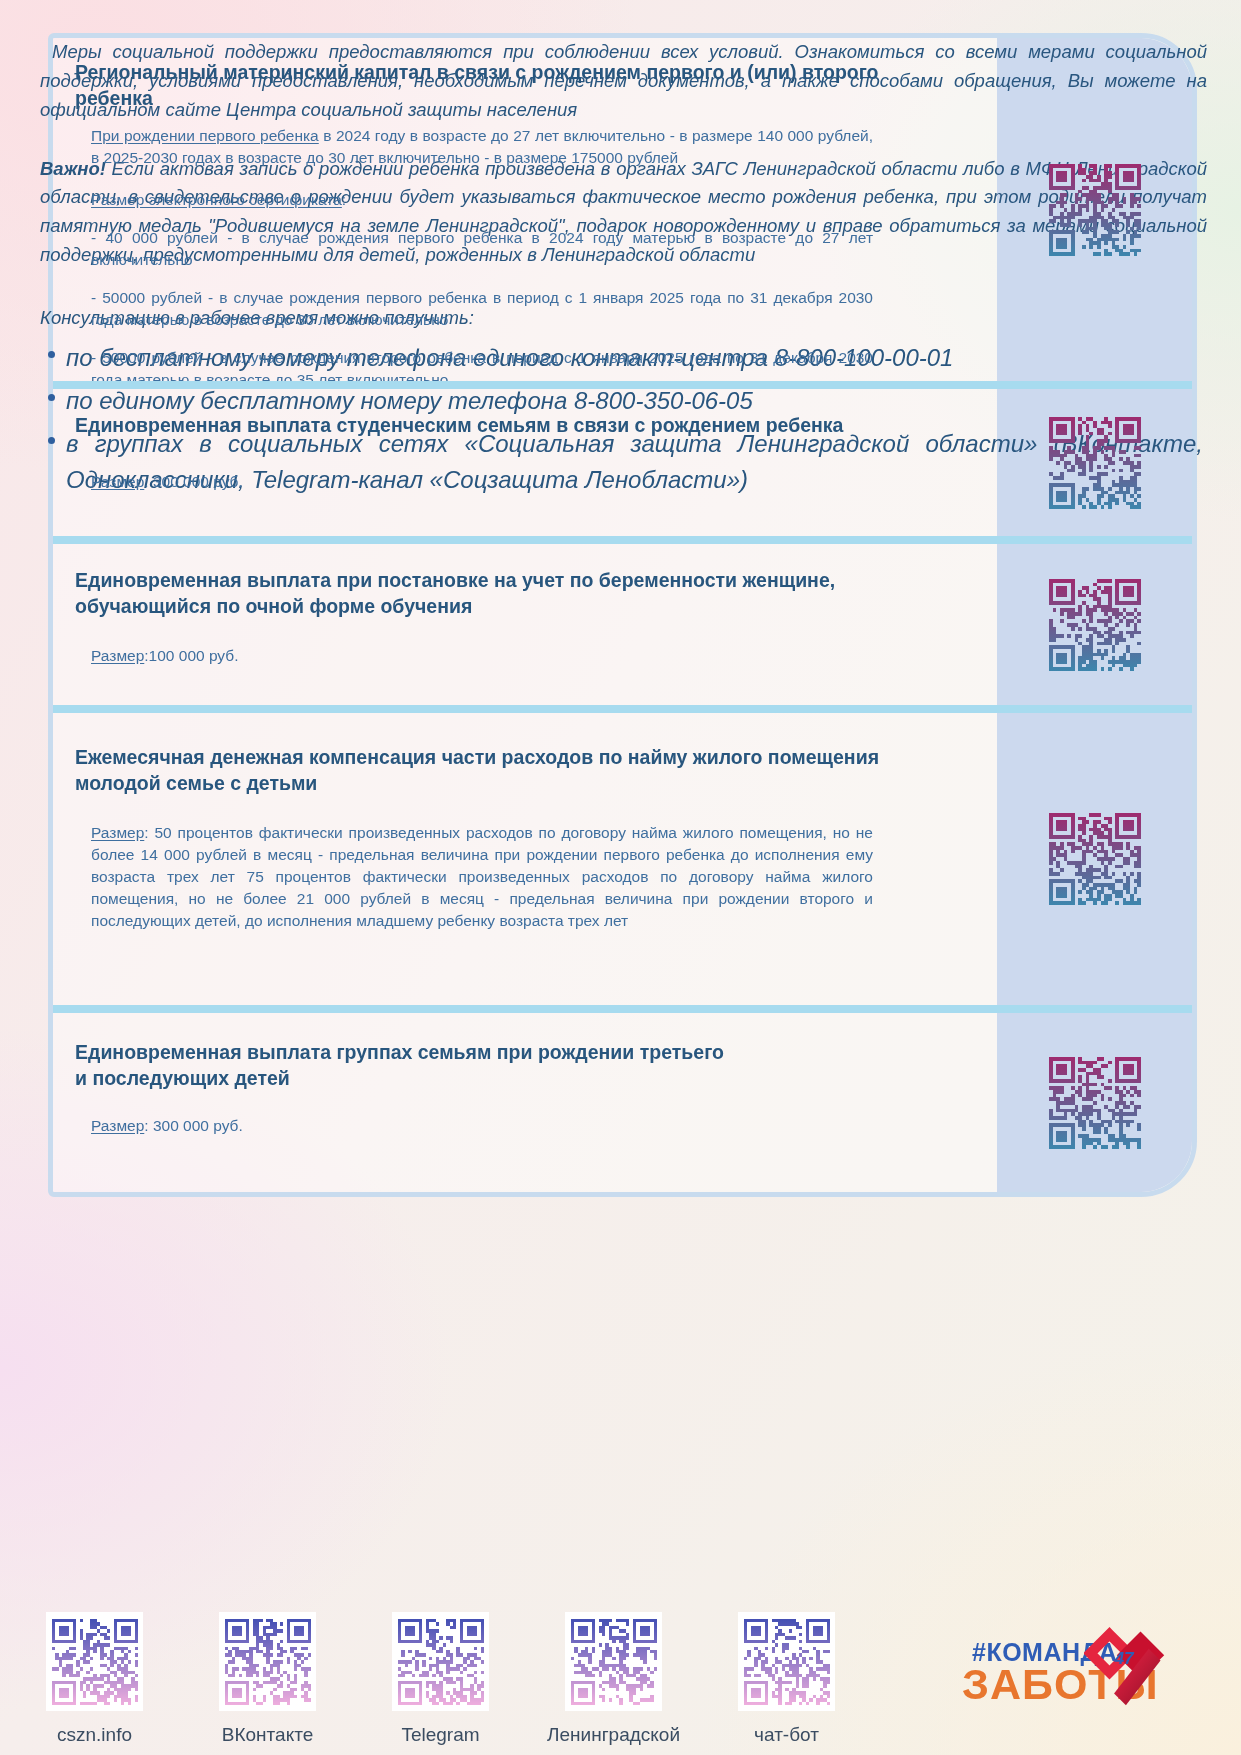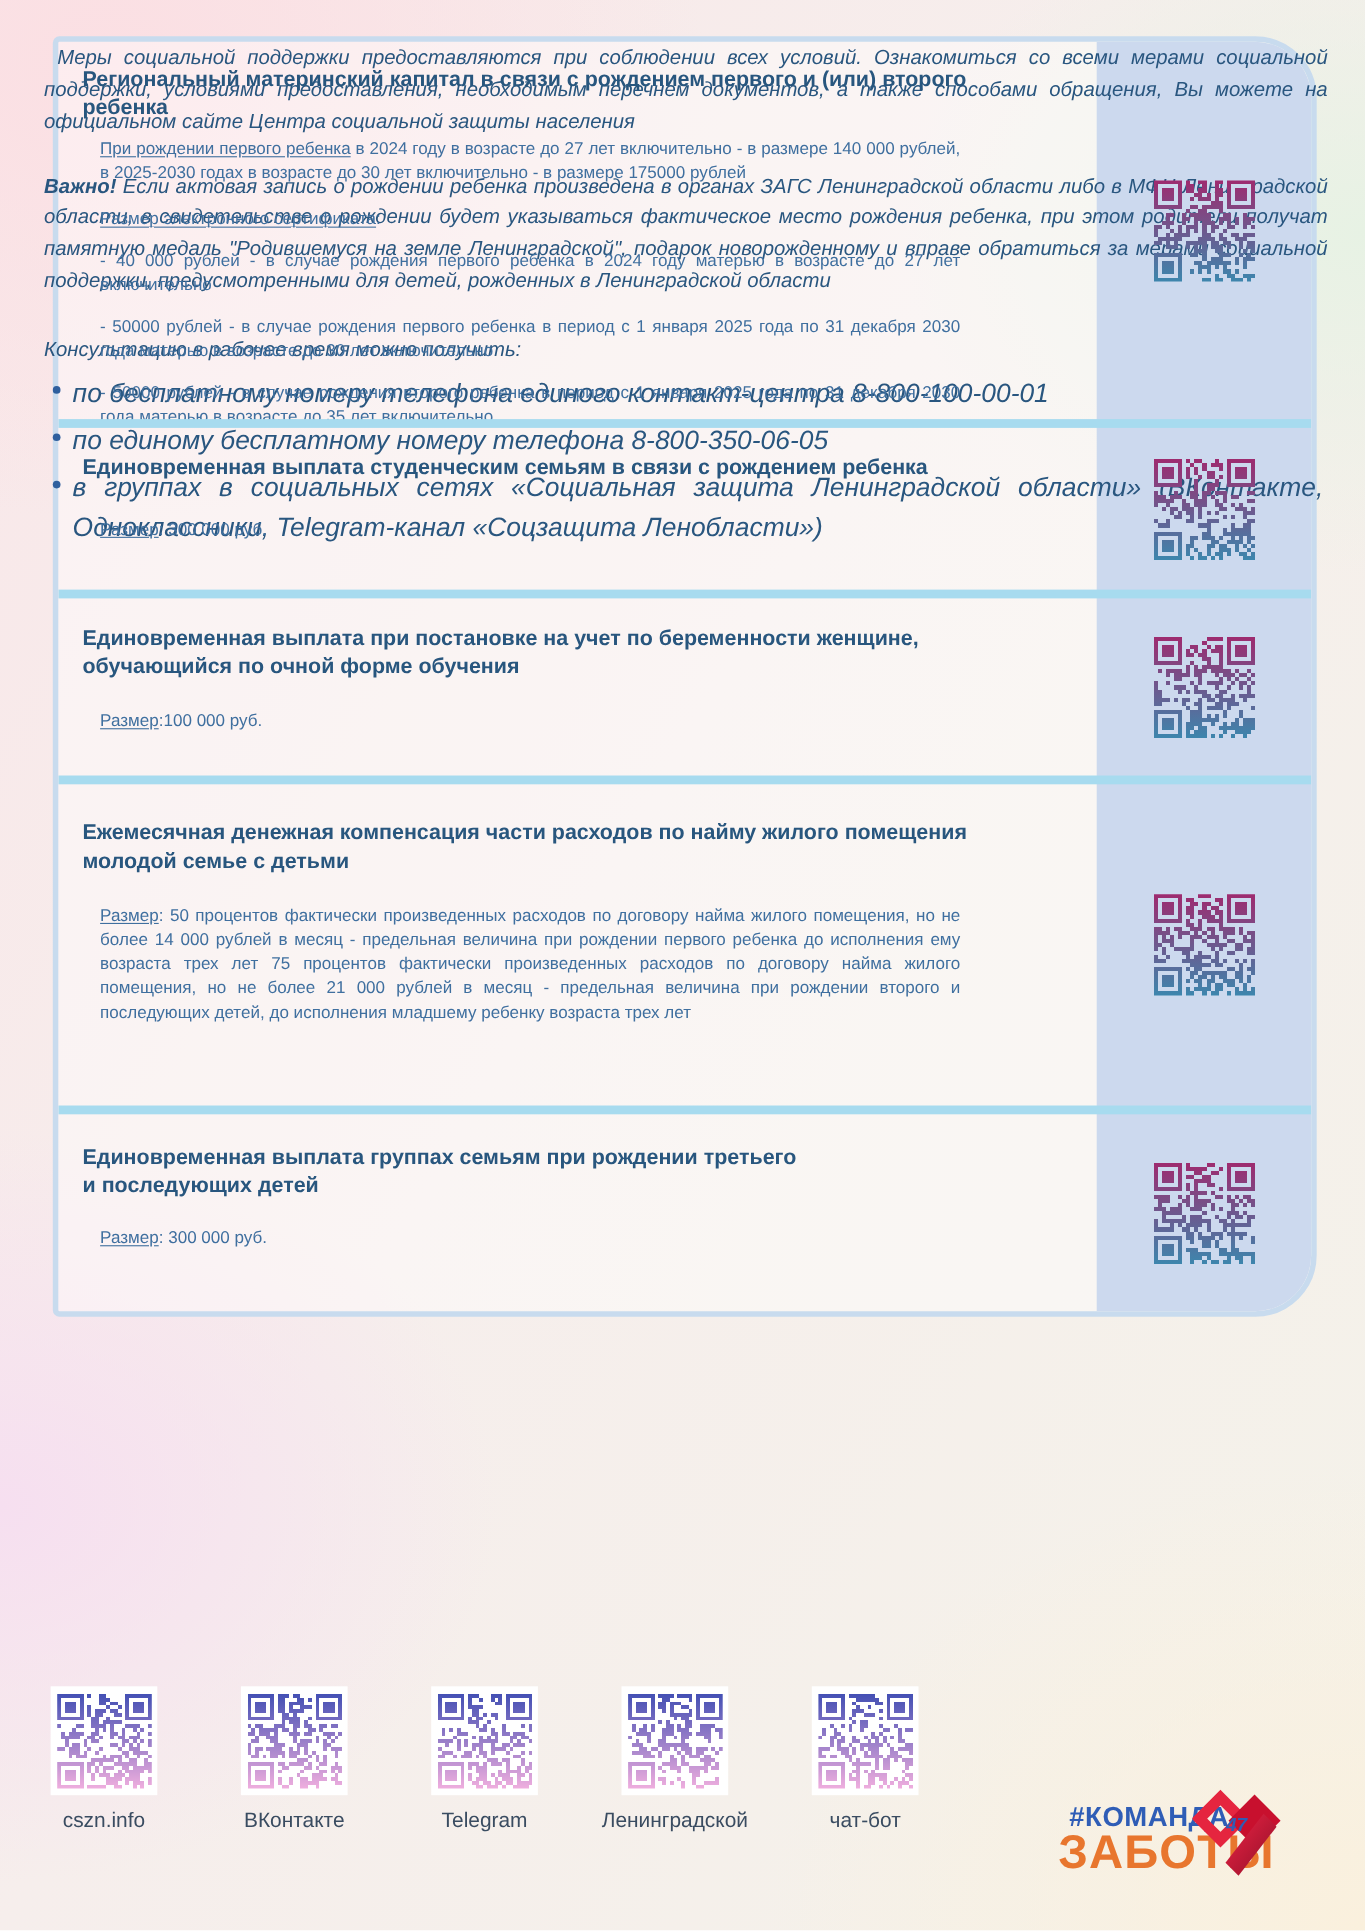--- a/index.html
+++ b/index.html
@@ -65,21 +65,21 @@
     list-style:none;margin:6px 38px 0 40px;padding:0;
     color:#29567f;font-size:24px;line-height:1.5;font-style:italic;
   }
   .consult-list li{position:relative;padding-left:26px;margin-top:7px;text-align:justify;}
   .consult-list li::before{
     content:"";position:absolute;left:8px;top:11px;width:7px;height:7px;
     border-radius:50%;background:#2f5f9e;
   }
 
   
-  .footer{position:absolute;left:45px;top:1533px;width:1151px;display:flex;}
+  .footer{position:absolute;left:45px;top:1612px;width:1151px;display:flex;text-align:center;}
   .flink{width:99px;margin-right:74px;display:flex;flex-direction:column;align-items:center;}
   .flink:last-of-type{margin-right:0;}
   .qr-tile{width:97px;height:99px;background:#ffffff;display:flex;align-items:center;justify-content:center;}
   .qr-tile .qr{width:86px;height:86px;}
   .flabel{margin-top:13px;font-size:19px;color:#3a4c61;white-space:nowrap;}
 
   
   .logo{position:absolute;left:958px;top:1630px;width:200px;height:78px;}
   .logo-line1{
     position:absolute;left:14px;top:8px;

